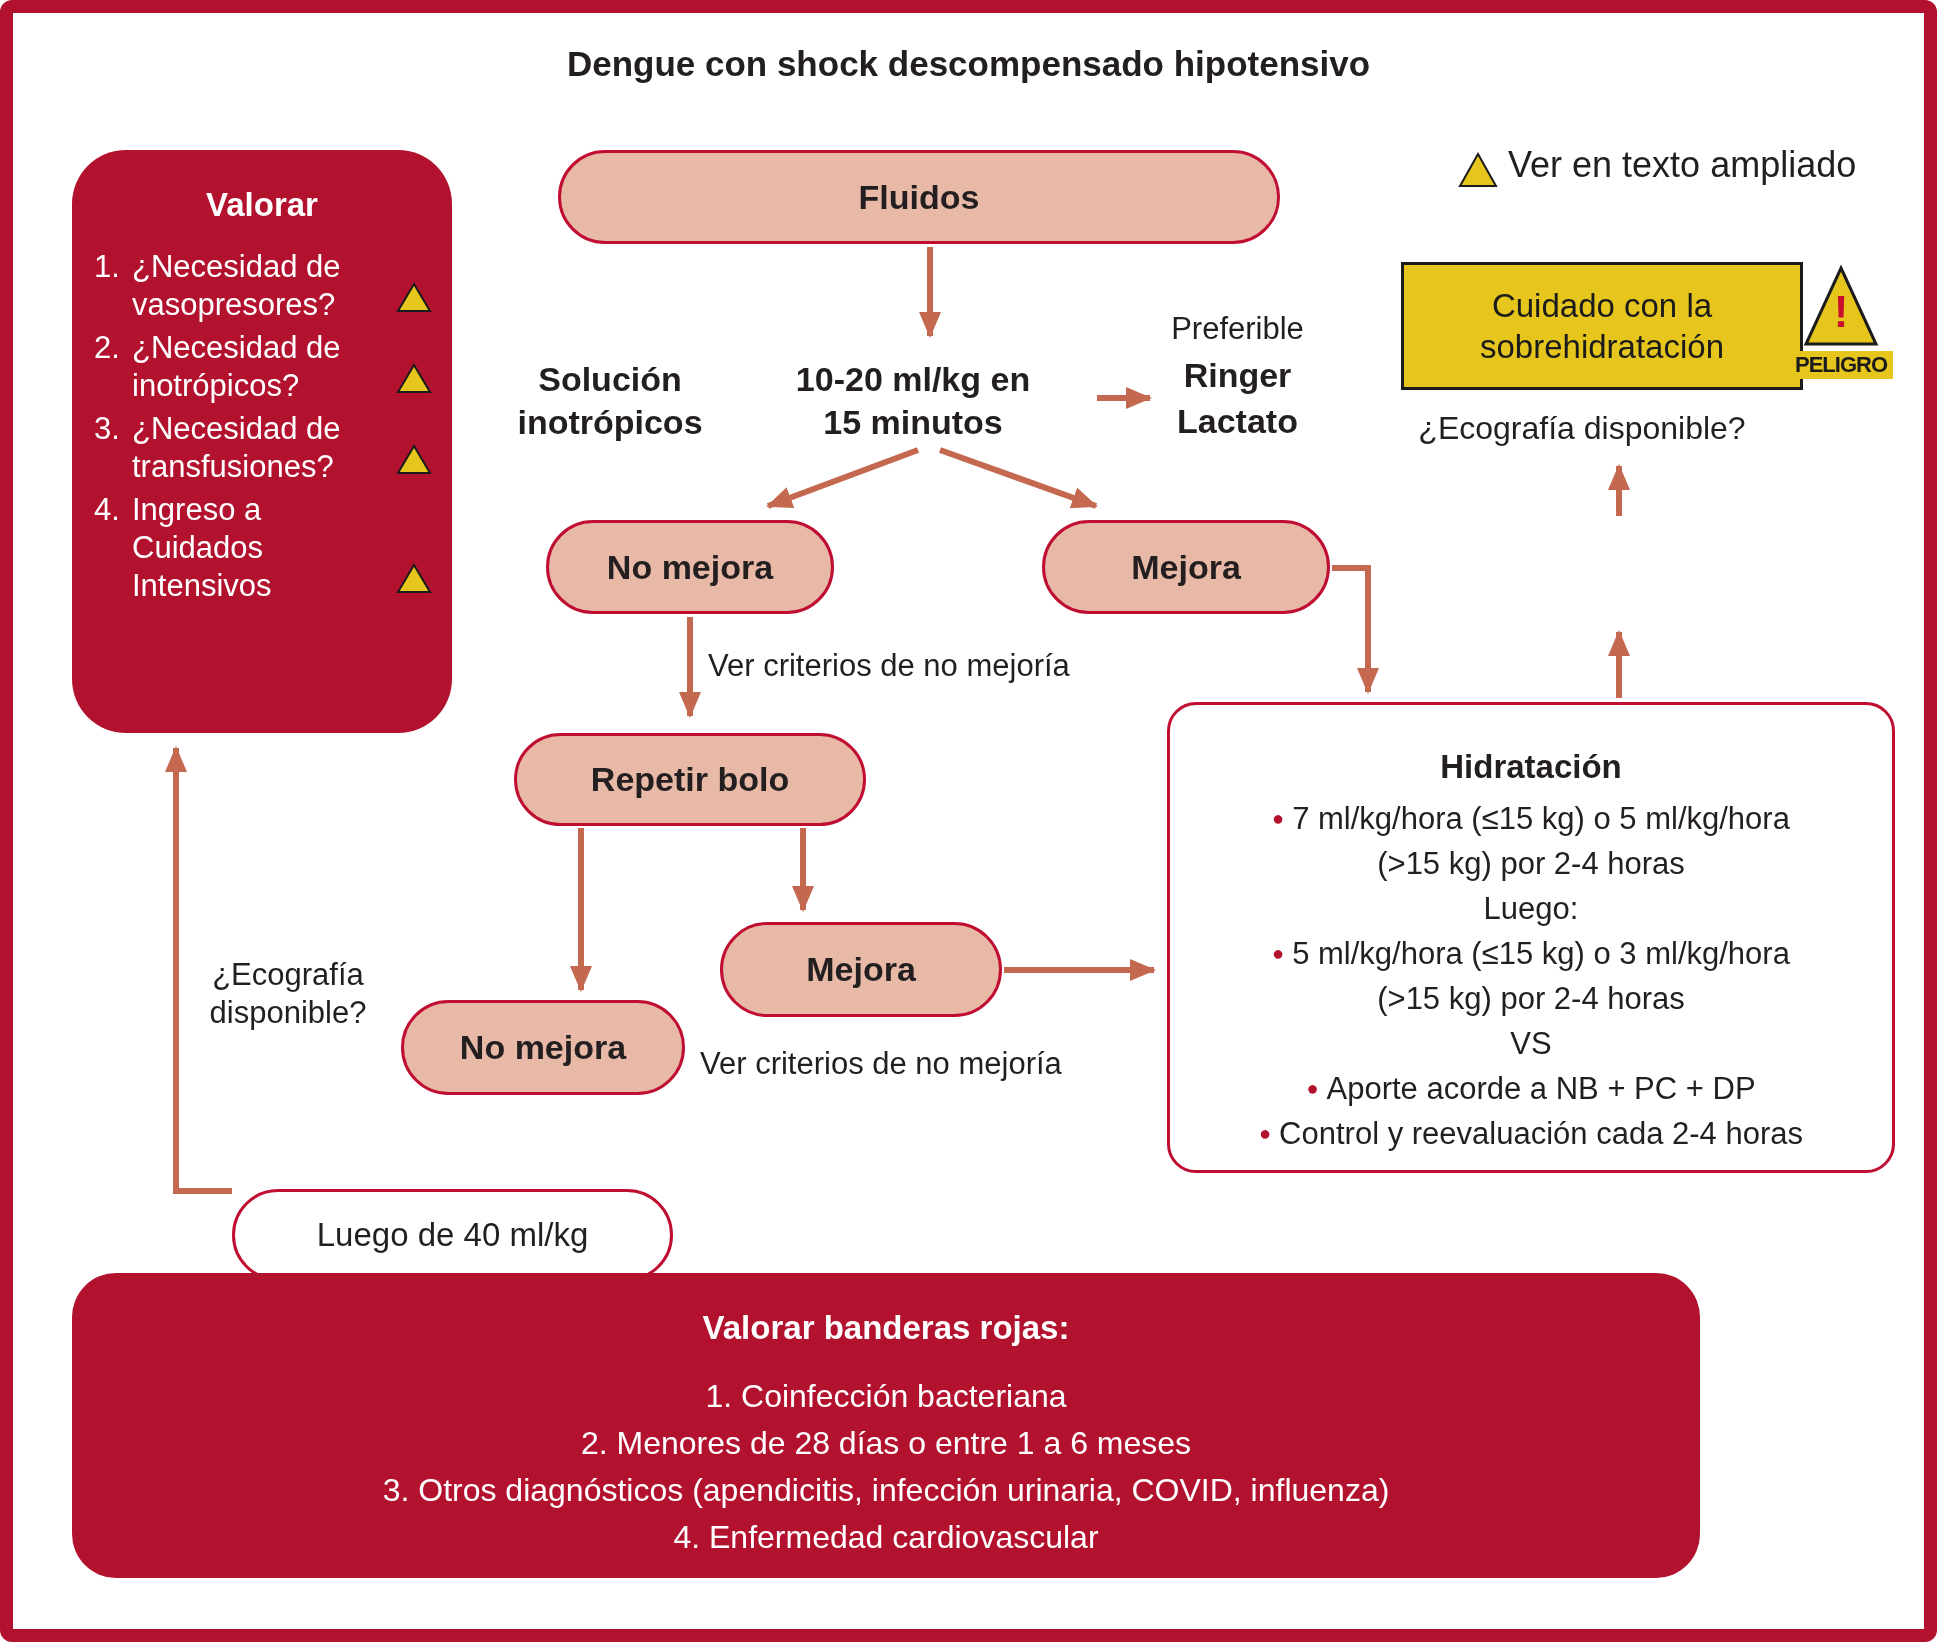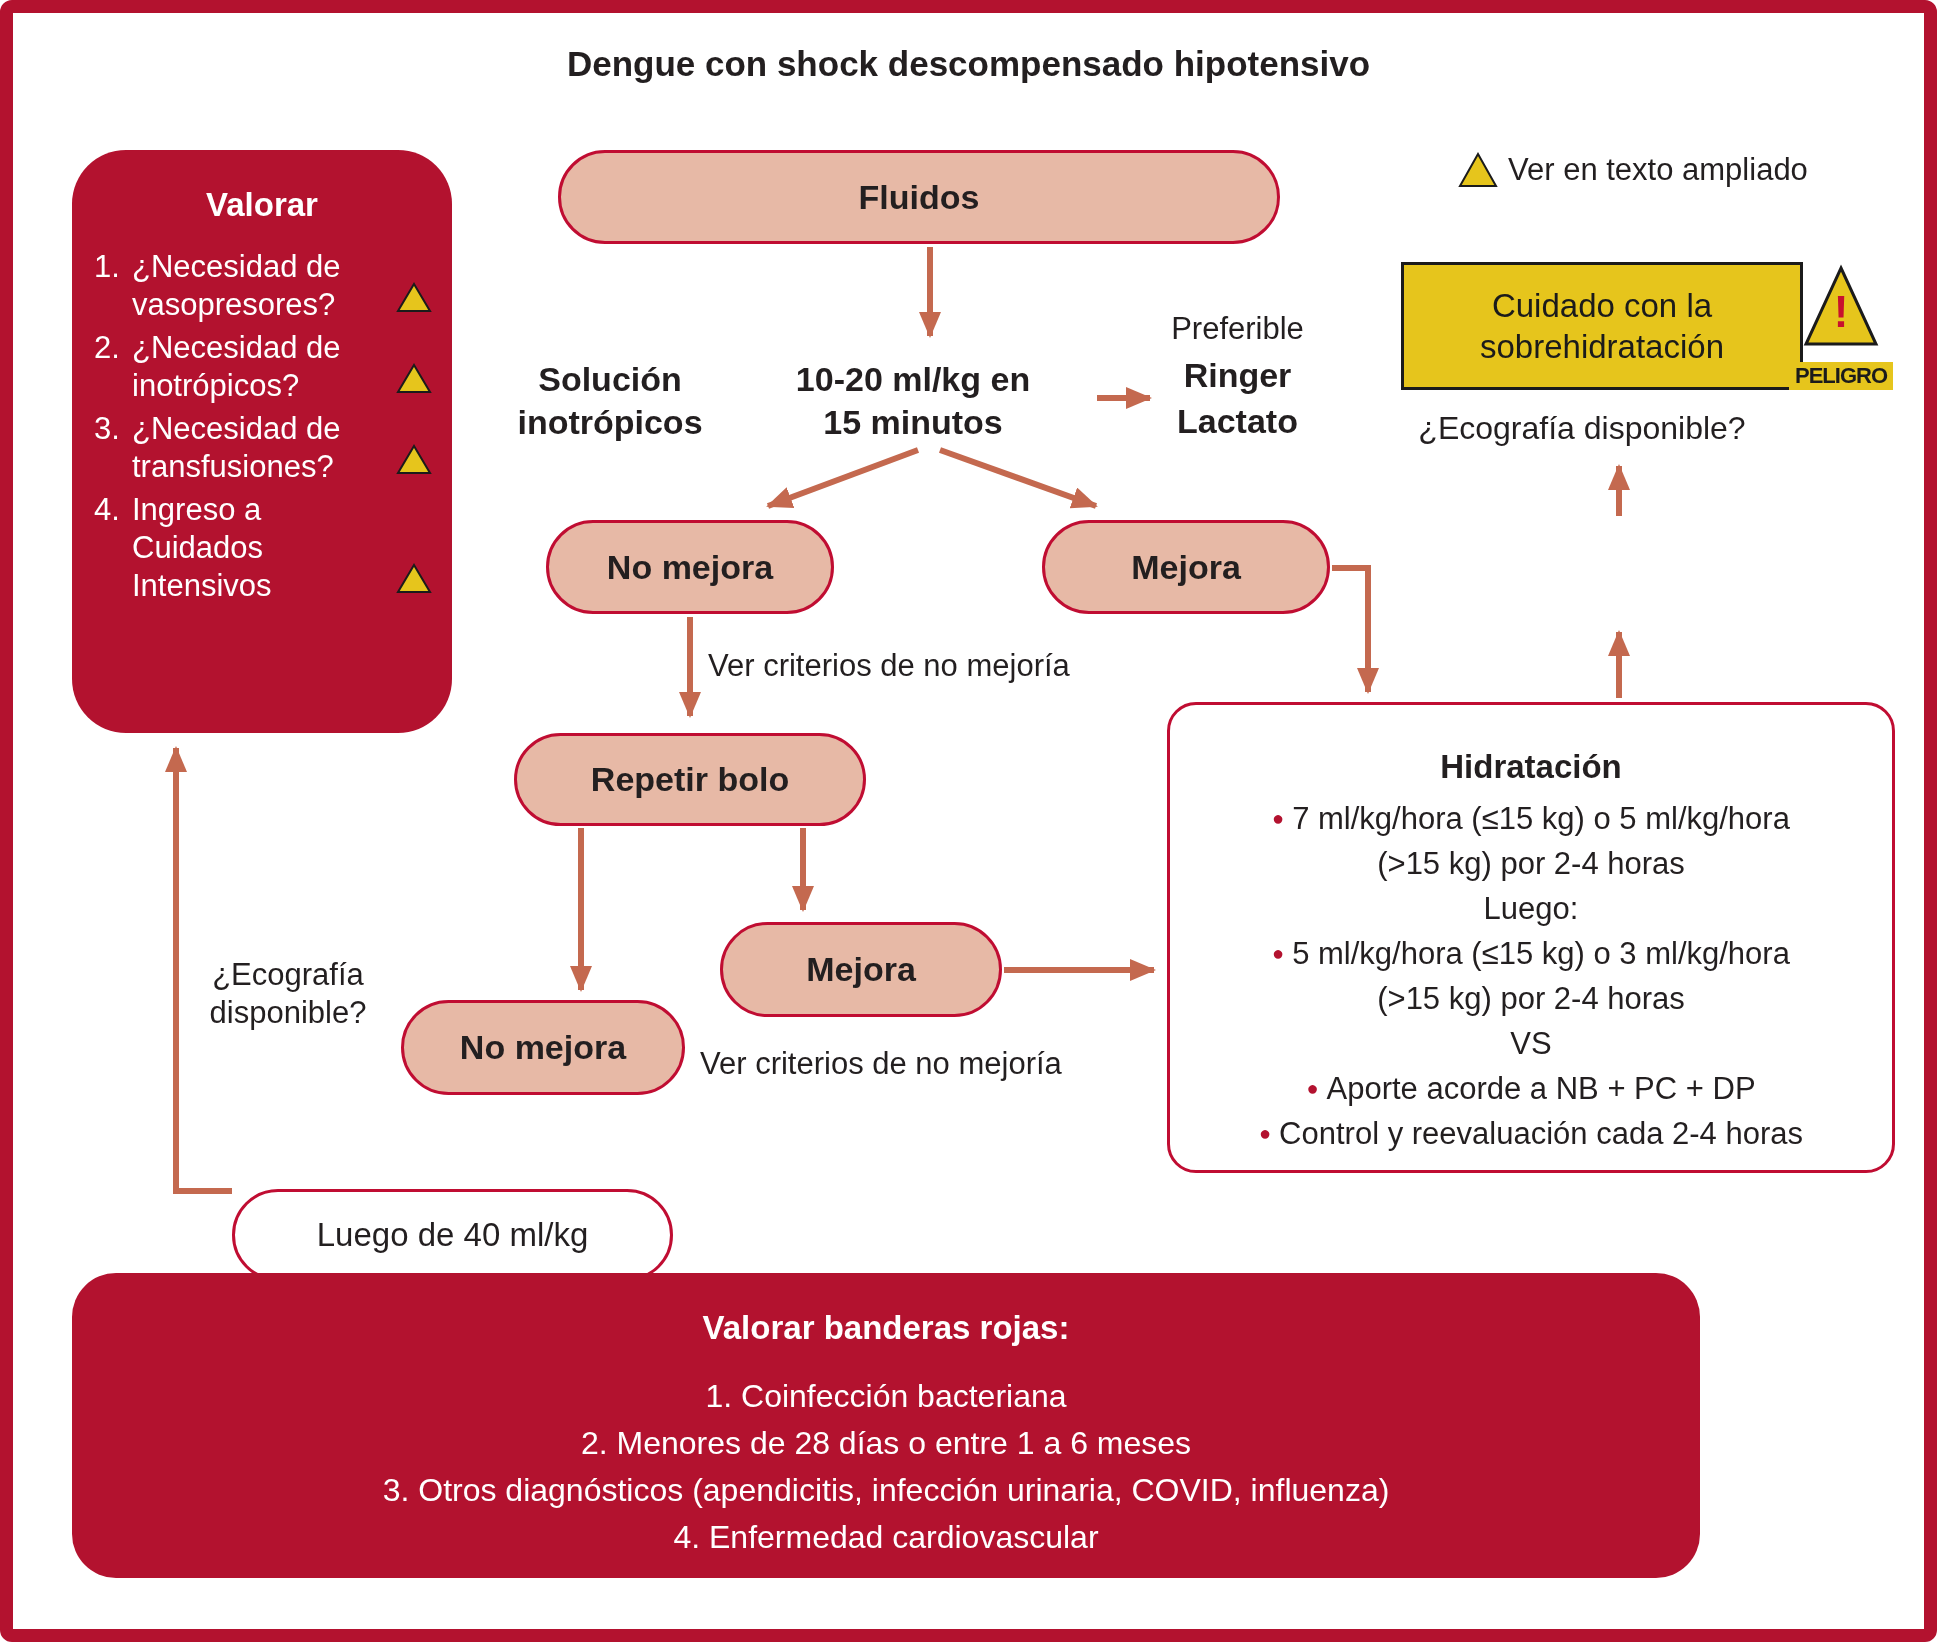--- a/index.html
+++ b/index.html
@@ -43,36 +43,36 @@
   .pill-nomejora2{left:401px;top:1000px;width:284px;height:95px;}
   .pill-luego{left:232px;top:1147px;width:441px;height:92px;margin-top:42px;}
 
   
   .lbl{position:absolute;white-space:nowrap;font-size:31px;}
   .lbl-center{text-align:center;white-space:normal;}
   .solucion{left:460px;top:358px;width:300px;font-size:34px;font-weight:bold;line-height:43px;text-align:center;}
   .dose{left:763px;top:358px;width:300px;font-size:34px;font-weight:bold;line-height:43px;text-align:center;}
   .preferible{left:1100px;top:306px;width:275px;text-align:center;line-height:46px;font-size:31px;}
   .preferible .rb{font-size:34px;font-weight:bold;}
-  .legend-amp{left:1508px;top:152px;font-size:31px;}
+  .legend-amp{left:1508px;top:144px;font-size:36px;}
   .eco-right{left:1400px;top:410px;width:364px;text-align:center;font-size:32px;}
   .vercrit1{left:708px;top:648px;}
   .vercrit2{left:700px;top:1046px;}
   .eco-left{left:180px;top:956px;width:216px;text-align:center;line-height:38px;}
 
   
   .ybox{position:absolute;left:1401px;top:262px;width:402px;height:128px;background:var(--yellow);
         border:3px solid #1b1b1b;display:flex;flex-direction:column;align-items:center;justify-content:center;
         font-size:33px;line-height:41px;color:#1b1b1b;}
 
   
   .peligro{position:absolute;left:1789px;top:264px;width:104px;text-align:center;}
   .peligro .tri-wrap{position:relative;width:78px;height:84px;margin:0 auto;}
   .peligro .exclaim{position:absolute;left:0;right:0;top:26px;font-size:44px;font-weight:bold;color:var(--alert);line-height:1;}
-  .peligro-label{margin-top:14px;background:var(--yellow);color:#1b1b1b;font-weight:bold;font-size:22px;
+  .peligro-label{margin-top:3px;background:var(--yellow);color:#1b1b1b;font-weight:bold;font-size:22px;
                  letter-spacing:-1px;padding:1px 2px;width:100%;}
 
   
   .hydbox{position:absolute;left:1167px;top:702px;width:728px;height:471px;background:#fff;
           border:3px solid var(--pill-border);border-radius:29px;padding:43px 20px 0 20px;}
   .hyd-title{text-align:center;font-size:33px;font-weight:bold;}
   .hyd-lines{margin-top:10px;font-size:31px;}
   .hyd-line{height:45px;display:flex;align-items:center;justify-content:center;text-align:center;}
   .bullet::before{content:"● ";font-size:20px;color:var(--crimson);margin-right:8px;}
 

